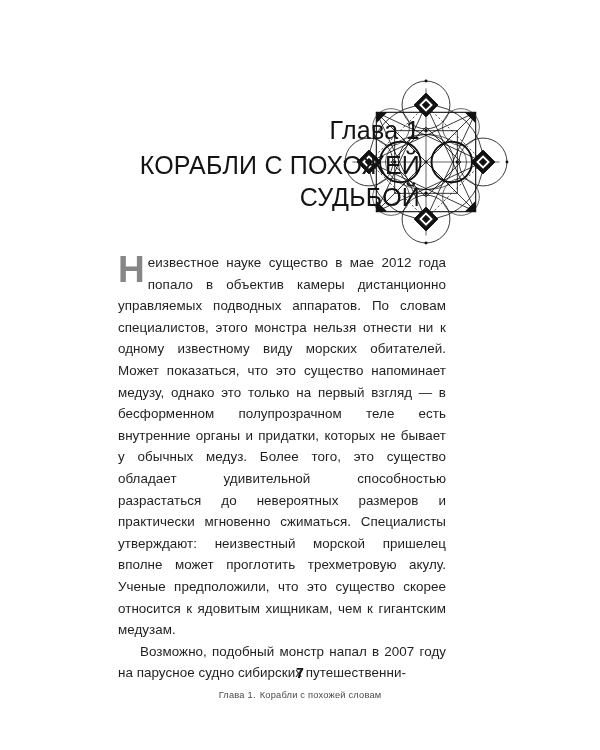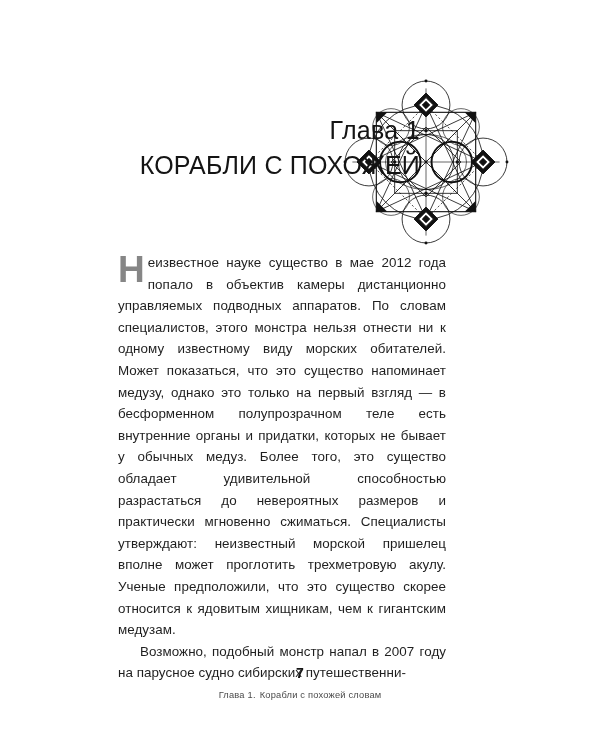--- a/index.html
+++ b/index.html
@@ -221,20 +221,21 @@
           <circle cx="12" cy="100" r="1.6"></circle>
           <circle cx="188" cy="100" r="1.6"></circle>
         </g>
       </svg>
     </div>
 
     <div class="chapter-title-block">
       <div class="chapter-number">Глава 1</div>
       <div class="chapter-name">
         <span class="tline">КОРАБЛИ С ПОХОЖЕЙ</span>
+        <span class="tline">СУДЬБОЙ</span>
       </div>
     </div>
   </div>
 
   <div class="body-column">
     <p class="para"><span class="dropcap">Н</span><span>еизвестное науке существо в мае 2012 года попало в объектив камеры дистанционно управляемых подводных аппаратов. По словам специалистов, этого монстра нельзя отнести ни к одному известному виду морских обитателей. Может показаться, что это существо напоминает медузу, однако это только на первый взгляд — в бесформенном полупрозрачном теле есть внутренние органы и придатки, которых не бывает у обычных медуз. Более того, это существо обладает удивительной способностью разрастаться до невероятных размеров и практически мгновенно сжиматься. Специалисты утверждают: неизвестный морской пришелец вполне может проглотить трехметровую акулу. Ученые предположили, что это существо скорее относится к ядовитым хищникам, чем к гигантским медузам.</span></p>
 
     <p class="para"><span>Возможно, подобный монстр напал в 2007 году на парусное судно сибирских путешественни-</span></p>
   </div>
 

